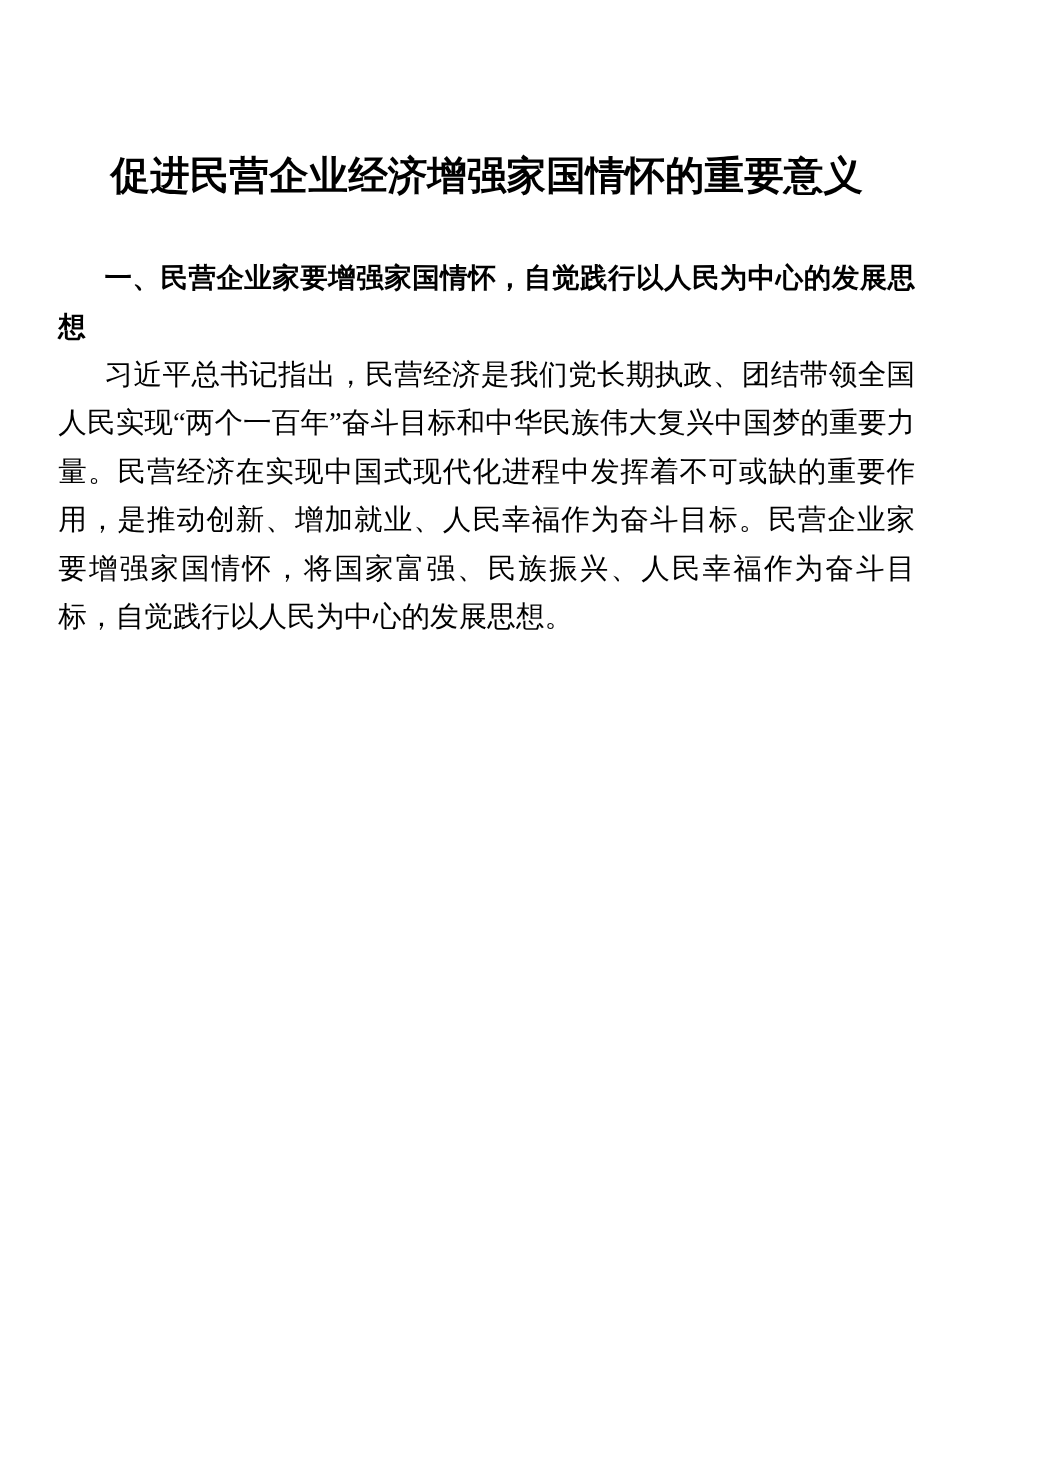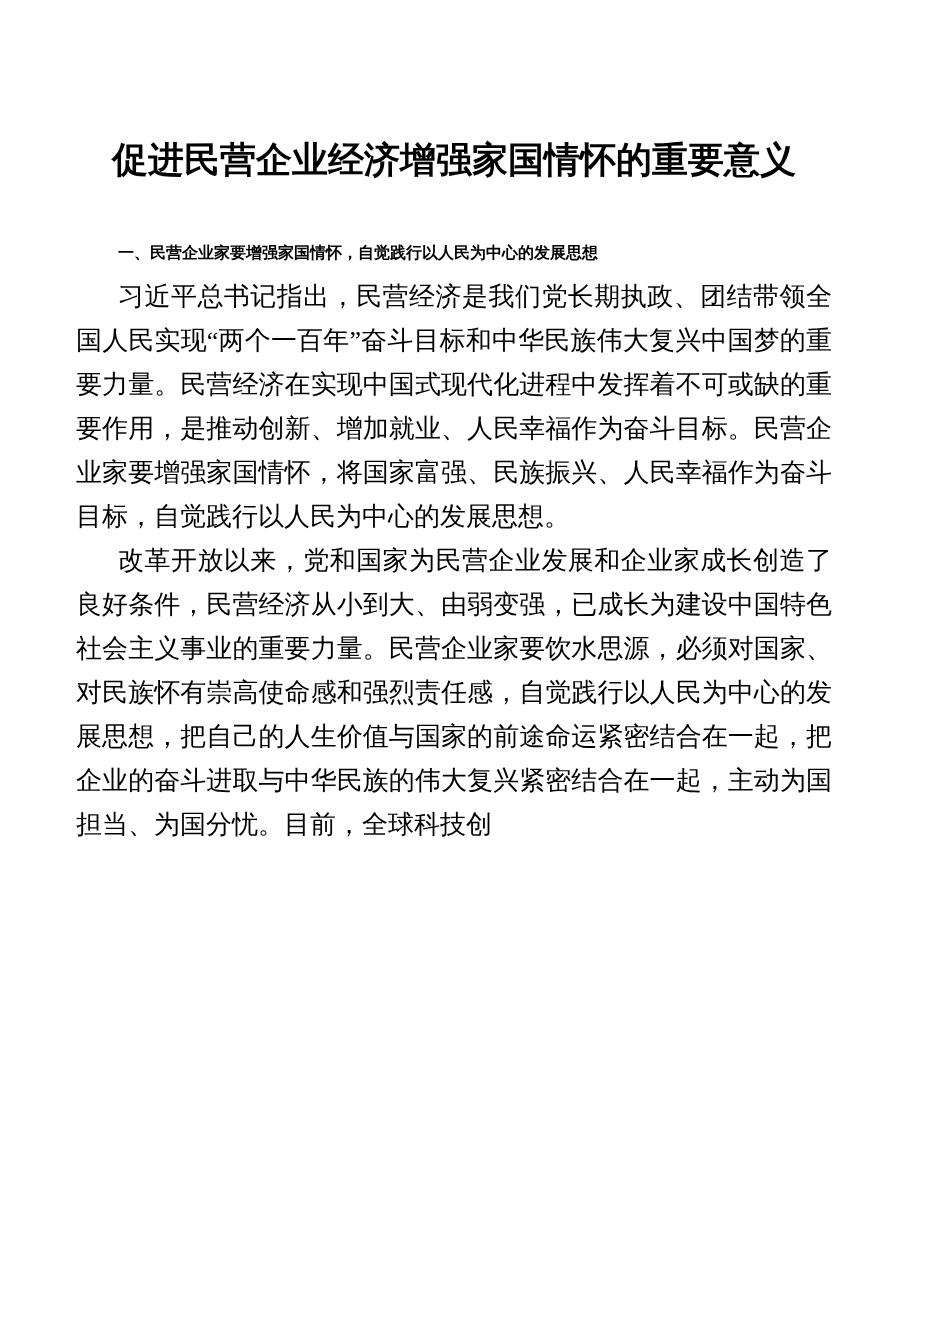--- a/index.html
+++ b/index.html
@@ -7,21 +7,21 @@
     padding: 0;
     background: #ffffff;
   }
   .page {
     position: relative;
     width: 950px;
     height: 1344px;
     background: #ffffff;
     overflow: hidden;
     box-sizing: border-box;
-    padding: 135px 118px 0 76px;
+    padding: 135px 118px 0 53px;
     color: #000000;
   }
   .doc-title {
     margin: 0 0 46px 0;
     font-family: "Liberation Serif", "DejaVu Serif", serif;
     font-weight: bold;
     font-size: 36px;
     line-height: 50px;
     text-align: center;
     letter-spacing: 0px;
@@ -39,21 +39,21 @@
     text-indent: 42px;
     letter-spacing: 0px;
     color: #000000;
     word-break: break-all;
     overflow-wrap: anywhere;
   }
   .section-heading {
     margin: 0;
     font-family: "Liberation Sans", "DejaVu Sans", sans-serif;
     font-weight: bold;
-    font-size: 16px;
+    font-size: 25px;
     line-height: 44px;
     text-align: justify;
     text-justify: inter-ideograph;
     text-indent: 42px;
     letter-spacing: 0px;
     color: #000000;
     word-break: break-all;
     overflow-wrap: anywhere;
   }
 </style>
@@ -61,14 +61,13 @@
 <body>
 
 <div class="page">
   <h1 class="doc-title">促进民营企业经济增强家国情怀的重要意义</h1>
 
 
   <h2 class="section-heading">一、民营企业家要增强家国情怀，自觉践行以人民为中心的发展思想</h2>
 
   <p class="body-para">习近平总书记指出，民营经济是我们党长期执政、团结带领全国人民实现“两个一百年”奋斗目标和中华民族伟大复兴中国梦的重要力量。民营经济在实现中国式现代化进程中发挥着不可或缺的重要作用，是推动创新、增加就业、人民幸福作为奋斗目标。民营企业家要增强家国情怀，将国家富强、民族振兴、人民幸福作为奋斗目标，自觉践行以人民为中心的发展思想。</p>
 
-  <p class="body-para">改革开放以来，党和国家为民营企业发展和企业家成长创造了良好条件，民营经济从小到大、由弱变强，已成长为建设中国特色社会主义事业的重要力量。民营企业家要饮水思源，必须对国家、对民族怀有崇高使命感和强烈责任感，自觉践行以人民为中心的发展思想，把自己的人生价值与国家的前途命运紧密结合在一起，把企业的奋斗进取与中华民族的伟大复兴紧密结合在一起，主动为国担当、为国分忧。目前，全球科技创</p>
 </div>
 
 </body></html>

